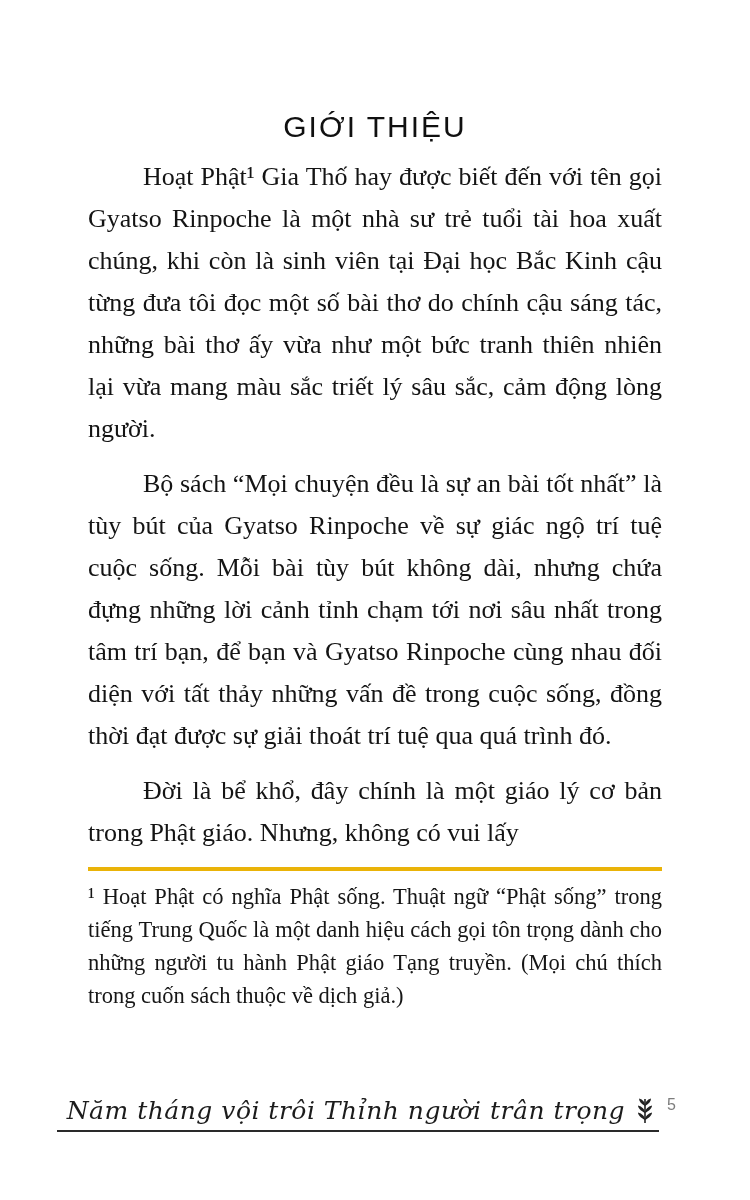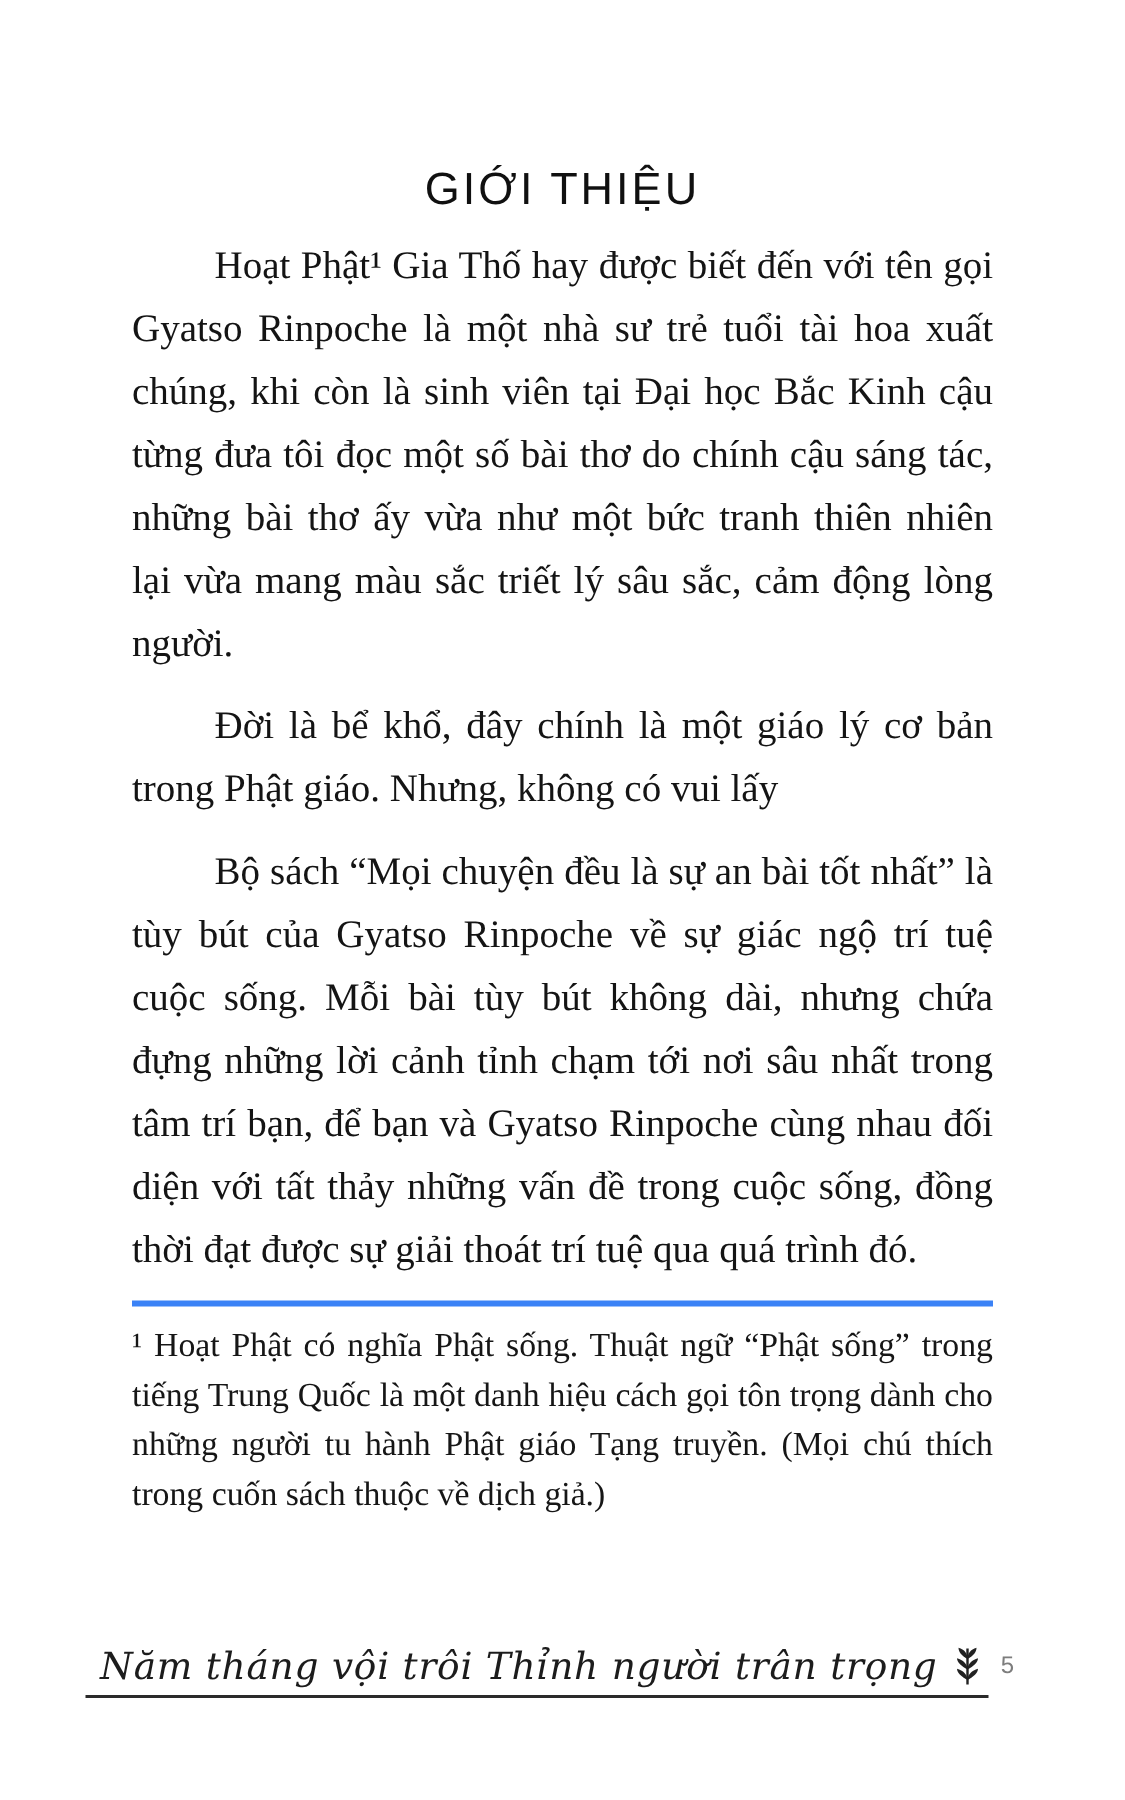--- a/index.html
+++ b/index.html
@@ -33,33 +33,33 @@
   .content p {
     margin: 0 0 13px 0;
     font-size: 26px;
     line-height: 42px;
     text-align: justify;
     text-indent: 55px;
     color: #141414;
   }
   .footnote {
     margin-top: 4px;
-    border-top: 4px solid #3b82f6;
+    border-top: 4px solid #eab308;
     padding-top: 9px;
     font-size: 22.5px;
     line-height: 33px;
     text-align: justify;
     color: #161616;
   }
   .footer {
     position: absolute;
     top: 1096px;
     right: 74px;
     display: flex;
-    align-items: center;
+    align-items: flex-start;
   }
   .footer-line {
     display: flex;
     align-items: flex-end;
     gap: 10px;
     border-bottom: 2px solid #2a2a2a;
     padding: 0 4px 5px 10px;
   }
   .running-text {
     font-family: "DejaVu Serif", serif;
@@ -85,22 +85,22 @@
 </style>
 </head>
 <body>
 
 <div class="page">
 
   <h1 class="page-title">GIỚI THIỆU</h1>
 
   <div class="content">
     <p>Hoạt Phật¹ Gia Thố hay được biết đến với tên gọi Gyatso Rinpoche là một nhà sư trẻ tuổi tài hoa xuất chúng, khi còn là sinh viên tại Đại học Bắc Kinh cậu từng đưa tôi đọc một số bài thơ do chính cậu sáng tác, những bài thơ ấy vừa như một bức tranh thiên nhiên lại vừa mang màu sắc triết lý sâu sắc, cảm động lòng người.</p>
+    <p>Bộ sách “Mọi chuyện đều là sự an bài tốt nhất” là tùy bút của Gyatso Rinpoche về sự giác ngộ trí tuệ cuộc sống. Mỗi bài tùy bút không dài, nhưng chứa đựng những lời cảnh tỉnh chạm tới nơi sâu nhất trong tâm trí bạn, để bạn và Gyatso Rinpoche cùng nhau đối diện với tất thảy những vấn đề trong cuộc sống, đồng thời đạt được sự giải thoát trí tuệ qua quá trình đó.</p>
     <p>Đời là bể khổ, đây chính là một giáo lý cơ bản trong Phật giáo. Nhưng, không có vui lấy</p>
-    <p>Bộ sách “Mọi chuyện đều là sự an bài tốt nhất” là tùy bút của Gyatso Rinpoche về sự giác ngộ trí tuệ cuộc sống. Mỗi bài tùy bút không dài, nhưng chứa đựng những lời cảnh tỉnh chạm tới nơi sâu nhất trong tâm trí bạn, để bạn và Gyatso Rinpoche cùng nhau đối diện với tất thảy những vấn đề trong cuộc sống, đồng thời đạt được sự giải thoát trí tuệ qua quá trình đó.</p>
   </div>
 
   <div class="footnote">
     <span>¹ Hoạt Phật có nghĩa Phật sống. Thuật ngữ “Phật sống” trong tiếng Trung Quốc là một danh hiệu cách gọi tôn trọng dành cho những người tu hành Phật giáo Tạng truyền. (Mọi chú thích trong cuốn sách thuộc về dịch giả.)</span>
   </div>
 
   <div class="footer">
     <div class="footer-line">
       <span class="running-text">Năm tháng vội trôi Thỉnh người trân trọng</span>
       <svg class="sprig-icon" viewBox="0 0 20 28" xmlns="http://www.w3.org/2000/svg" aria-hidden="true">

